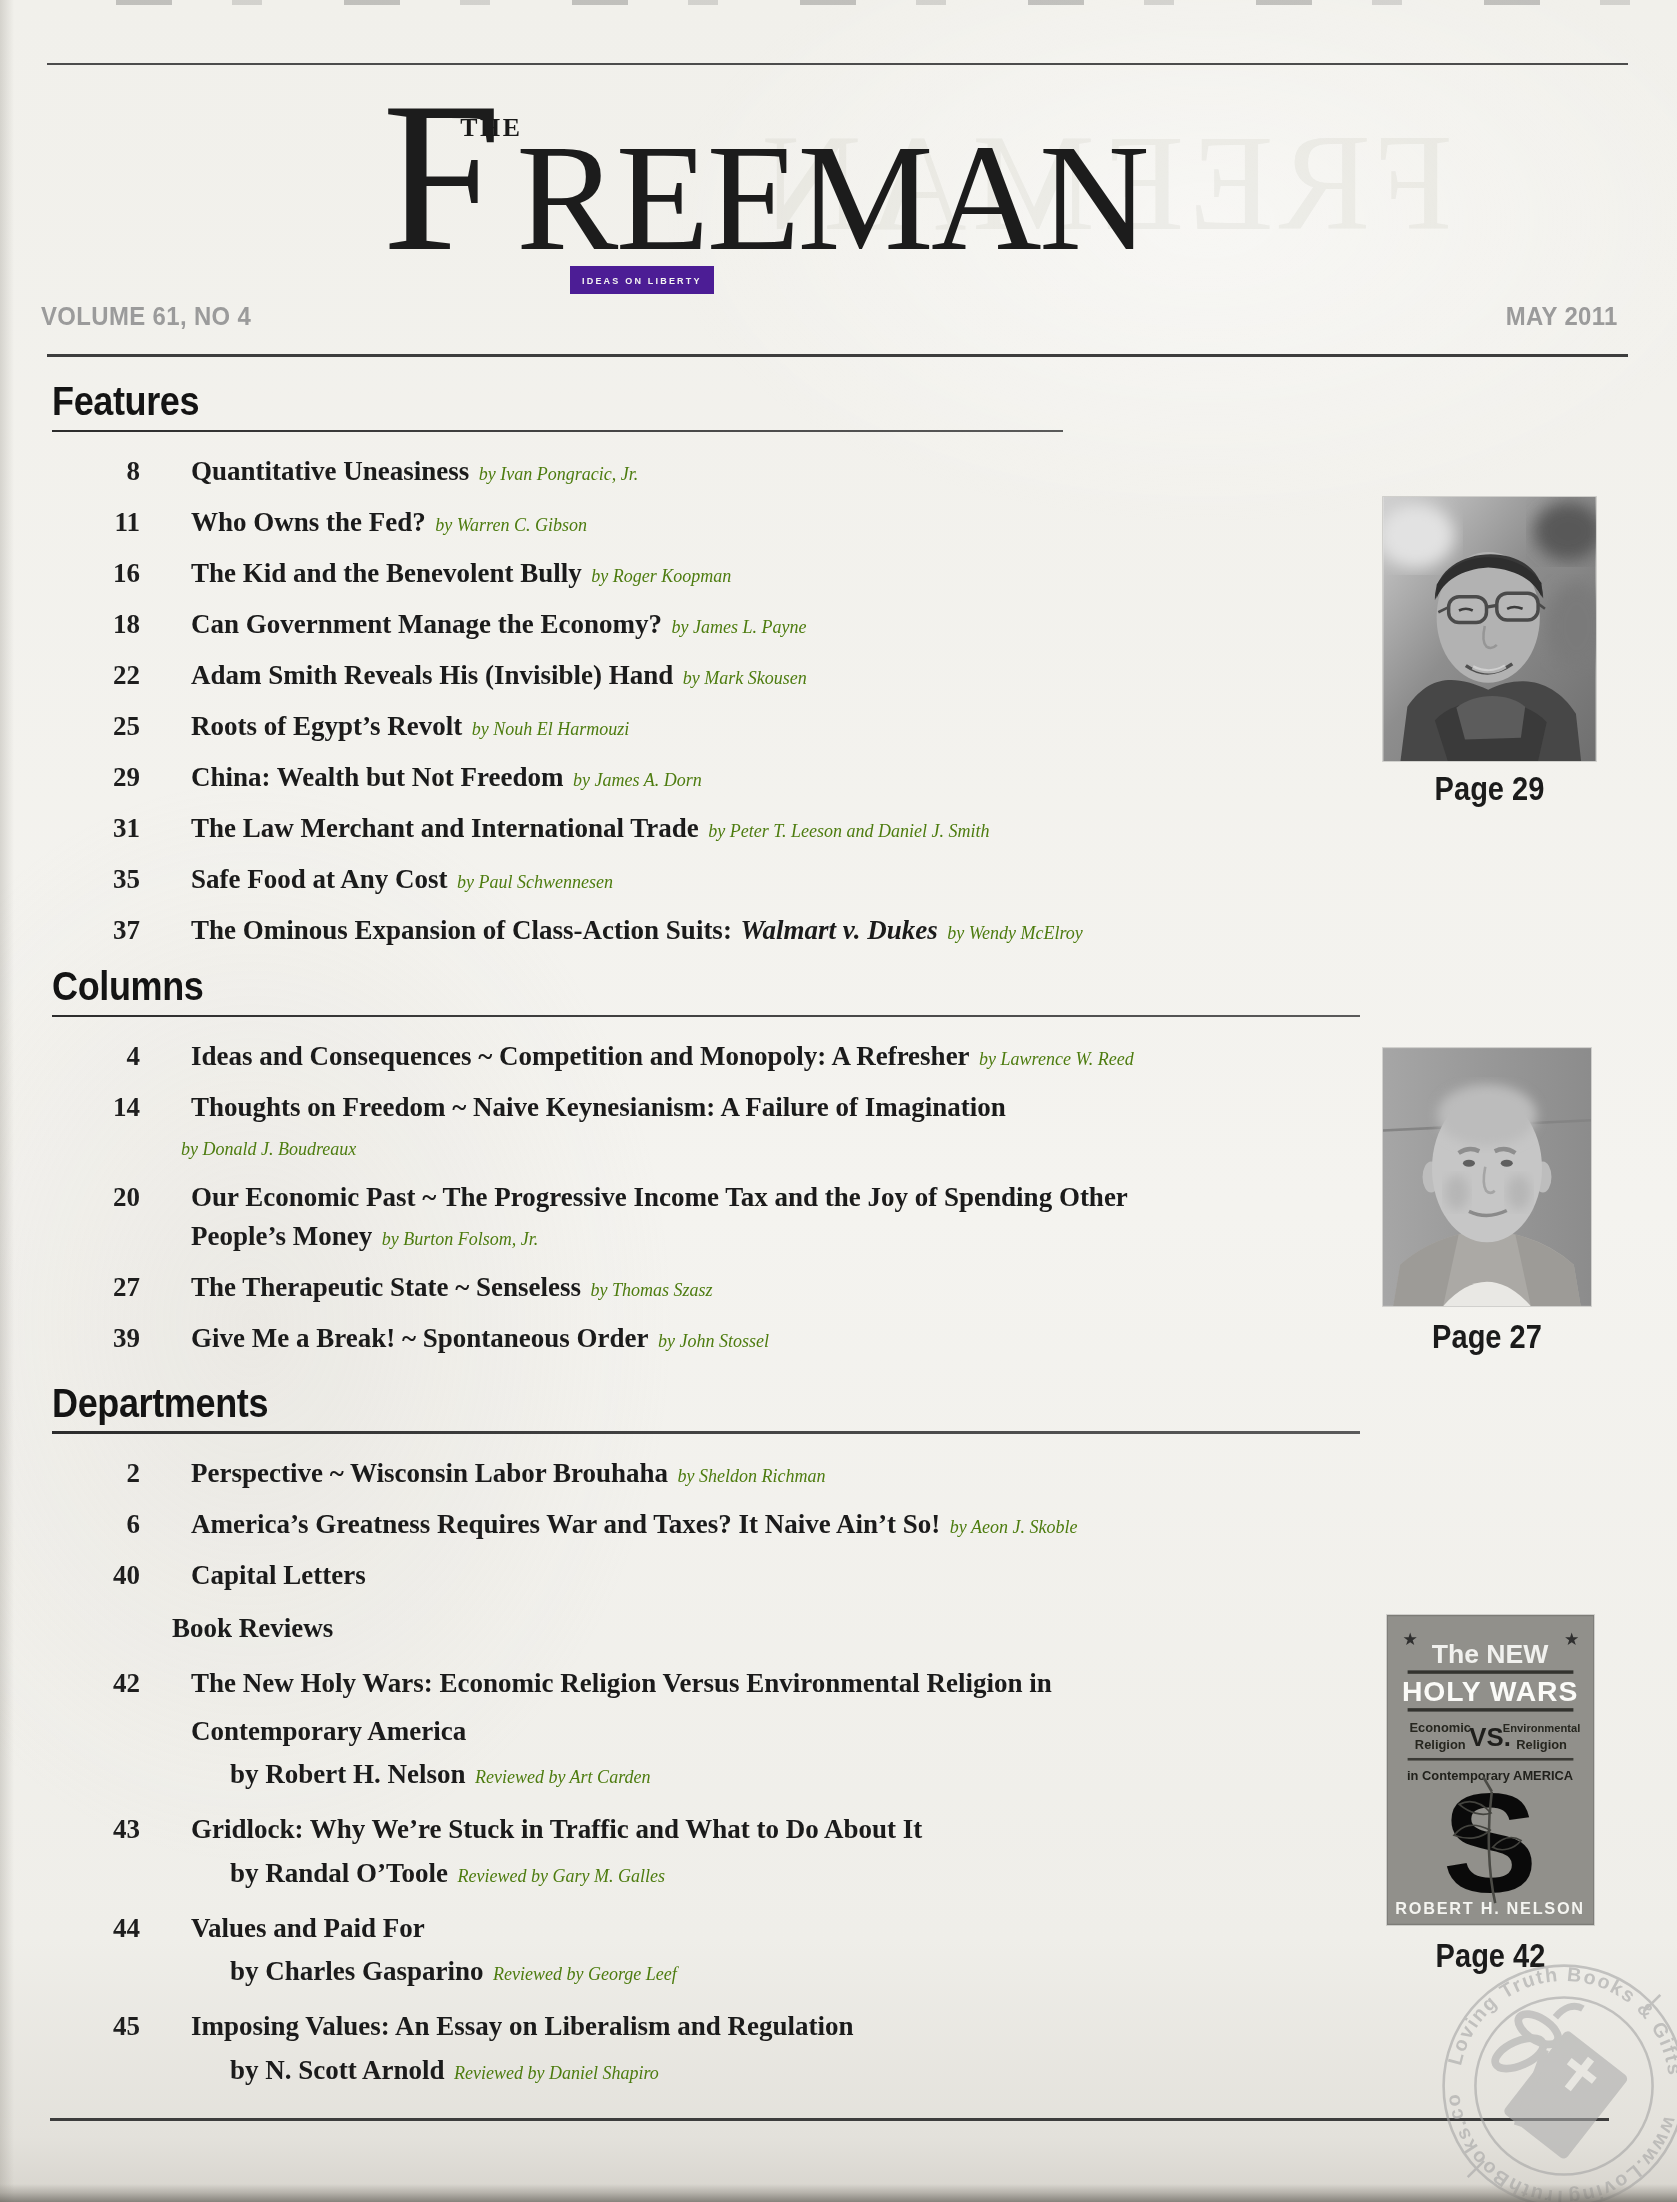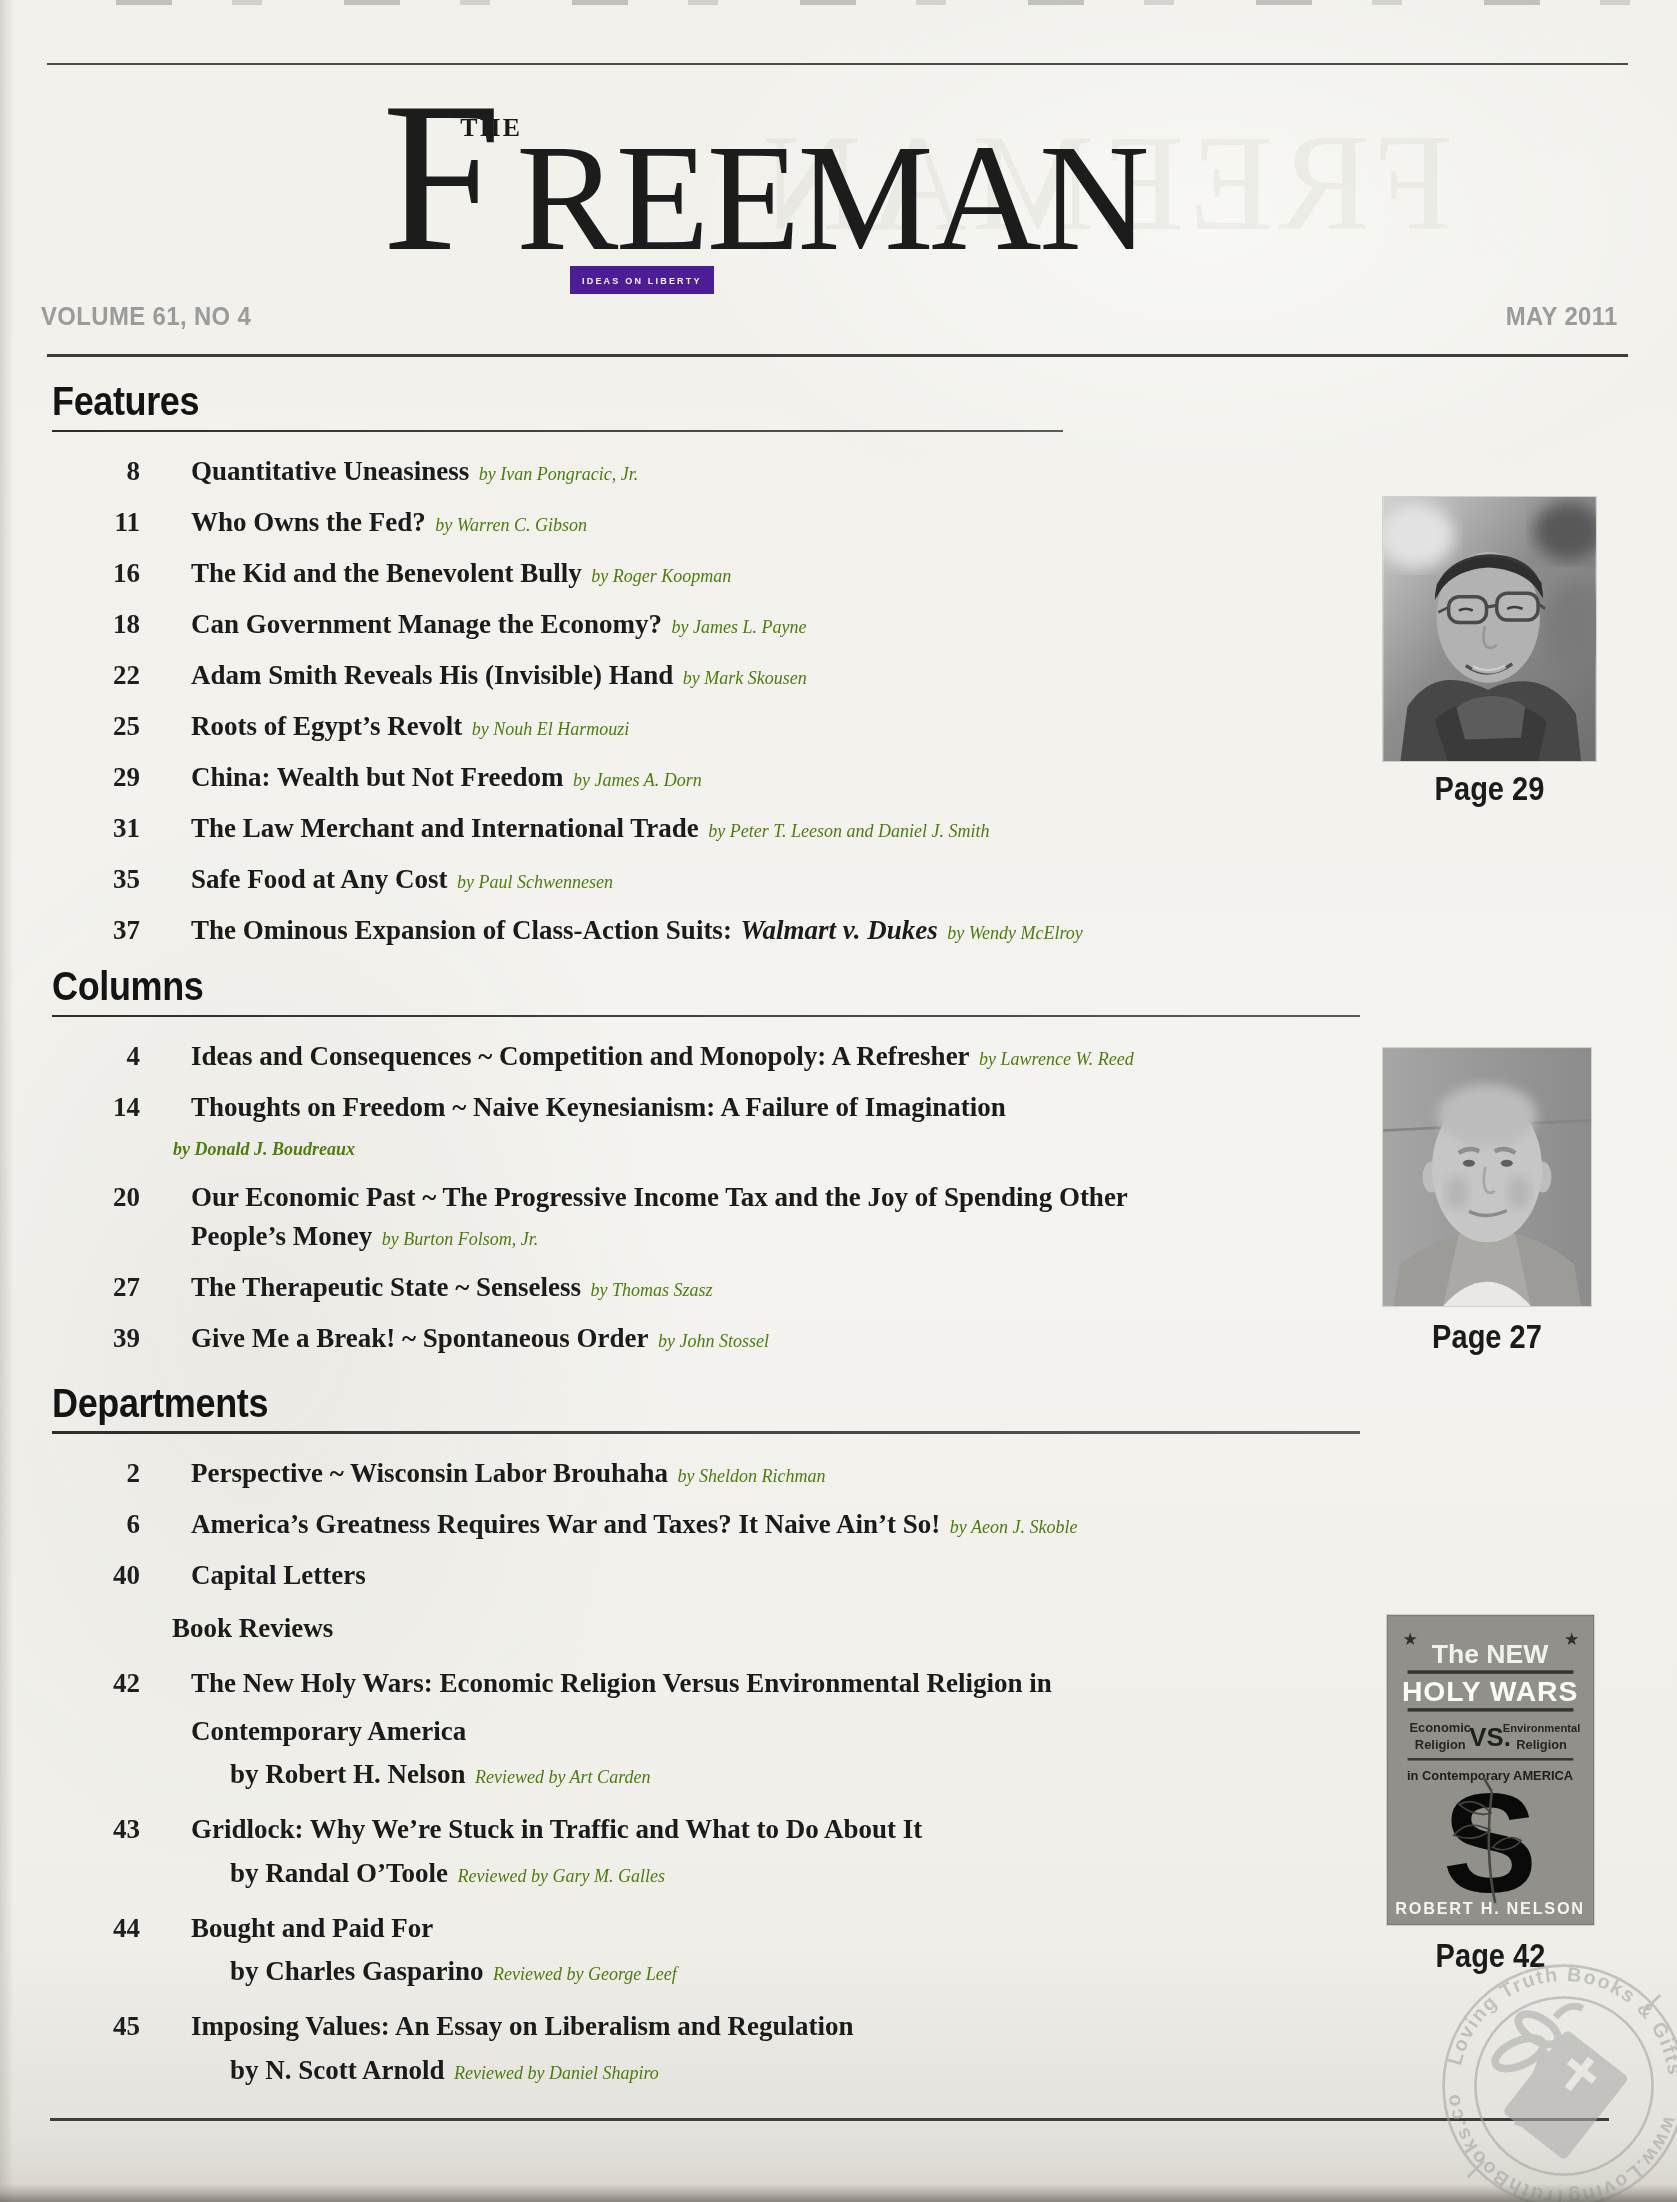--- a/index.html
+++ b/index.html
@@ -41,21 +41,21 @@
   h2.mt16{margin-top:13.8px;}
 
   ul.toc{list-style:none;margin:0;padding:0;}
   li.toc-item{display:flex;margin-bottom:17px;font-size:27px;line-height:31px;}
   .num{flex:0 0 88px;text-align:right;padding-right:33px;font-weight:700;color:#1e1e1e;}
   .entry{flex:1;}
   .t{font-weight:700;color:#1b1b1b;margin-left:18px;}
   .ti{font-weight:700;font-style:italic;margin-left:8.6px;}
   .a{font-style:italic;font-weight:400;font-size:18px;color:#4d7c0f;margin-left:9.5px;}
   .line2{display:block;margin-top:7.7px;}
-  .line2 .a.noml{margin-left:0;font-weight:bold;}
+  .line2 .a.noml{margin-left:8px;}
 
   .br-heading{font:700 27px/31px "Liberation Serif",serif;color:#1b1b1b;margin:22.4px 0 19px 0;padding-left:120px;}
   li.review{line-height:40px;margin-bottom:12px;}
   li.review .byline{display:block;padding-left:39px;margin-top:3.4px;}
 
   .photo{position:absolute;box-shadow:0 0 0 0.9px rgba(90,90,90,.25);}
   .caption{position:absolute;font:700 33px/1 "Liberation Sans",sans-serif;color:#1b1b1b;
     text-align:center;transform:scaleX(.88);}
   .stamp{position:absolute;left:1435px;top:1957px;opacity:.58;}
 </style>
@@ -190,21 +190,21 @@
     <li class="toc-item review">
       <span class="num">43</span>
       <span class="entry">
         <span class="t">Gridlock: Why We’re Stuck in Traffic and What to Do About It</span>
         <span class="byline"><span class="t">by Randal O’Toole</span><span class="a">Reviewed by Gary M. Galles</span></span>
       </span>
     </li>
     <li class="toc-item review">
       <span class="num">44</span>
       <span class="entry">
-        <span class="t">Bought and Paid For</span>
+        <span class="t">Values and Paid For</span>
         <span class="byline"><span class="t">by Charles Gasparino</span><span class="a">Reviewed by George Leef</span></span>
       </span>
     </li>
     <li class="toc-item review">
       <span class="num">45</span>
       <span class="entry">
         <span class="t">Imposing Values: An Essay on Liberalism and Regulation</span>
         <span class="byline"><span class="t">by N. Scott Arnold</span><span class="a">Reviewed by Daniel Shapiro</span></span>
       </span>
     </li>

